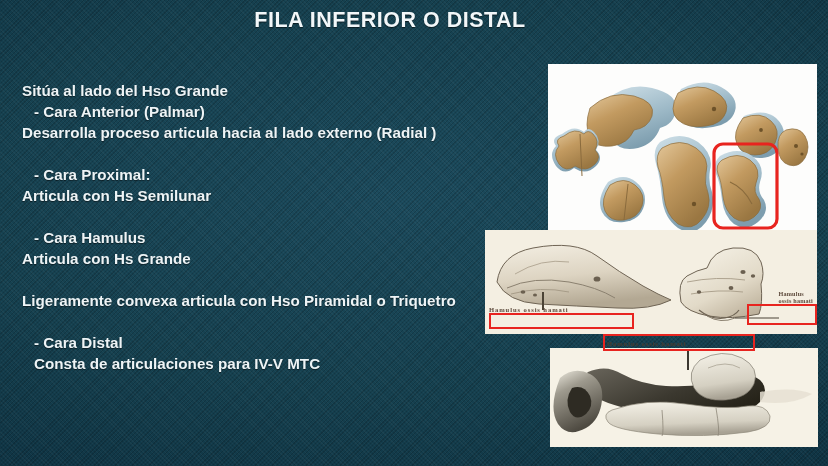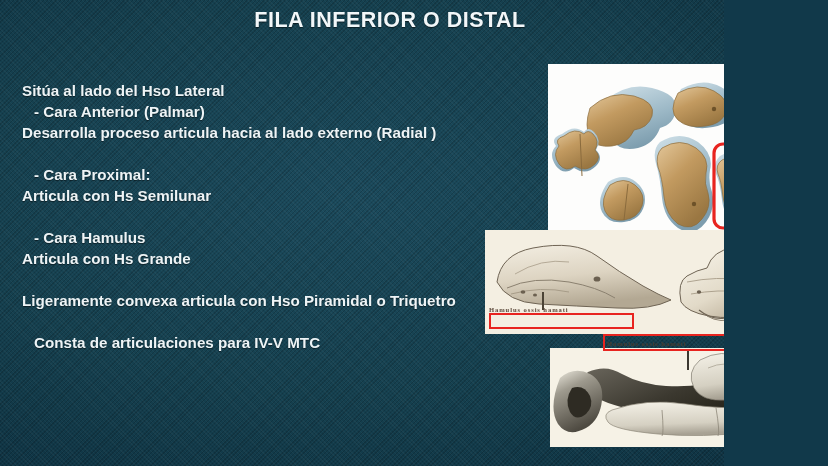--- a/index.html
+++ b/index.html
@@ -3,21 +3,21 @@
 <meta charset="utf-8">
 <title>Hueso Ganchoso</title>
 <style>
   html,body{margin:0;padding:0;}
   body{
     width:828px;height:466px;overflow:hidden;
     font-family:"Liberation Sans","DejaVu Sans",sans-serif;
     background:#11394a;
   }
   #slide{
-    position:relative;width:724px;height:466px;overflow:hidden;
+    position:relative;width:828px;height:466px;overflow:hidden;
     background:
       repeating-linear-gradient(45deg, rgba(255,255,255,.035) 0 1px, rgba(0,0,0,0) 1px 3px),
       repeating-linear-gradient(-45deg, rgba(0,0,0,.16) 0 1px, rgba(0,0,0,0) 1px 3px),
       radial-gradient(120% 95% at 48% 42%, #1b4a5c 0%, #15404f 45%, #0e3242 78%, #0b2a38 100%);
     text-decoration: underline;
   }
   
   .title1{
     position:absolute;left:0;top:8px;width:780px;
     text-align:center;
@@ -59,32 +59,33 @@
   }
 </style>
 </head>
 <body>
 
 <div id="slide">
 
   <div class="title1">FILA INFERIOR O DISTAL</div>
 
   <div class="body-text" id="body-text">
-      <p>Sitúa al lado del Hso Lateral</p>
+      <p>Sitúa al lado del Hso Grande</p>
       <p class="ind">- Cara Anterior (Palmar)</p>
       <p>Desarrolla proceso articula hacia al lado externo (Radial )</p>
       <p class="gap"></p>
       <p class="ind">- Cara Proximal:</p>
       <p>Articula con Hs Semilunar</p>
       <p class="gap"></p>
       <p class="ind">- Cara Hamulus</p>
       <p>Articula con Hs Grande</p>
       <p class="gap"></p>
       <p>Ligeramente convexa articula con Hso Piramidal o Triquetro</p>
       <p class="gap"></p>
+      <p class="ind">- Cara Distal</p>
       <p class="ind">Consta de articulaciones para  IV-V MTC</p>
     </div>
 
   <div class="imgframe" id="img-top">
     <svg width="269" height="166" viewBox="0 0 269 166">
       <defs>
         <linearGradient id="bone" x1="0" y1="0" x2="0.6" y2="1">
           <stop offset="0%" stop-color="#e3c79a"></stop>
           <stop offset="45%" stop-color="#c29a60"></stop>
           <stop offset="100%" stop-color="#9a7742"></stop>

